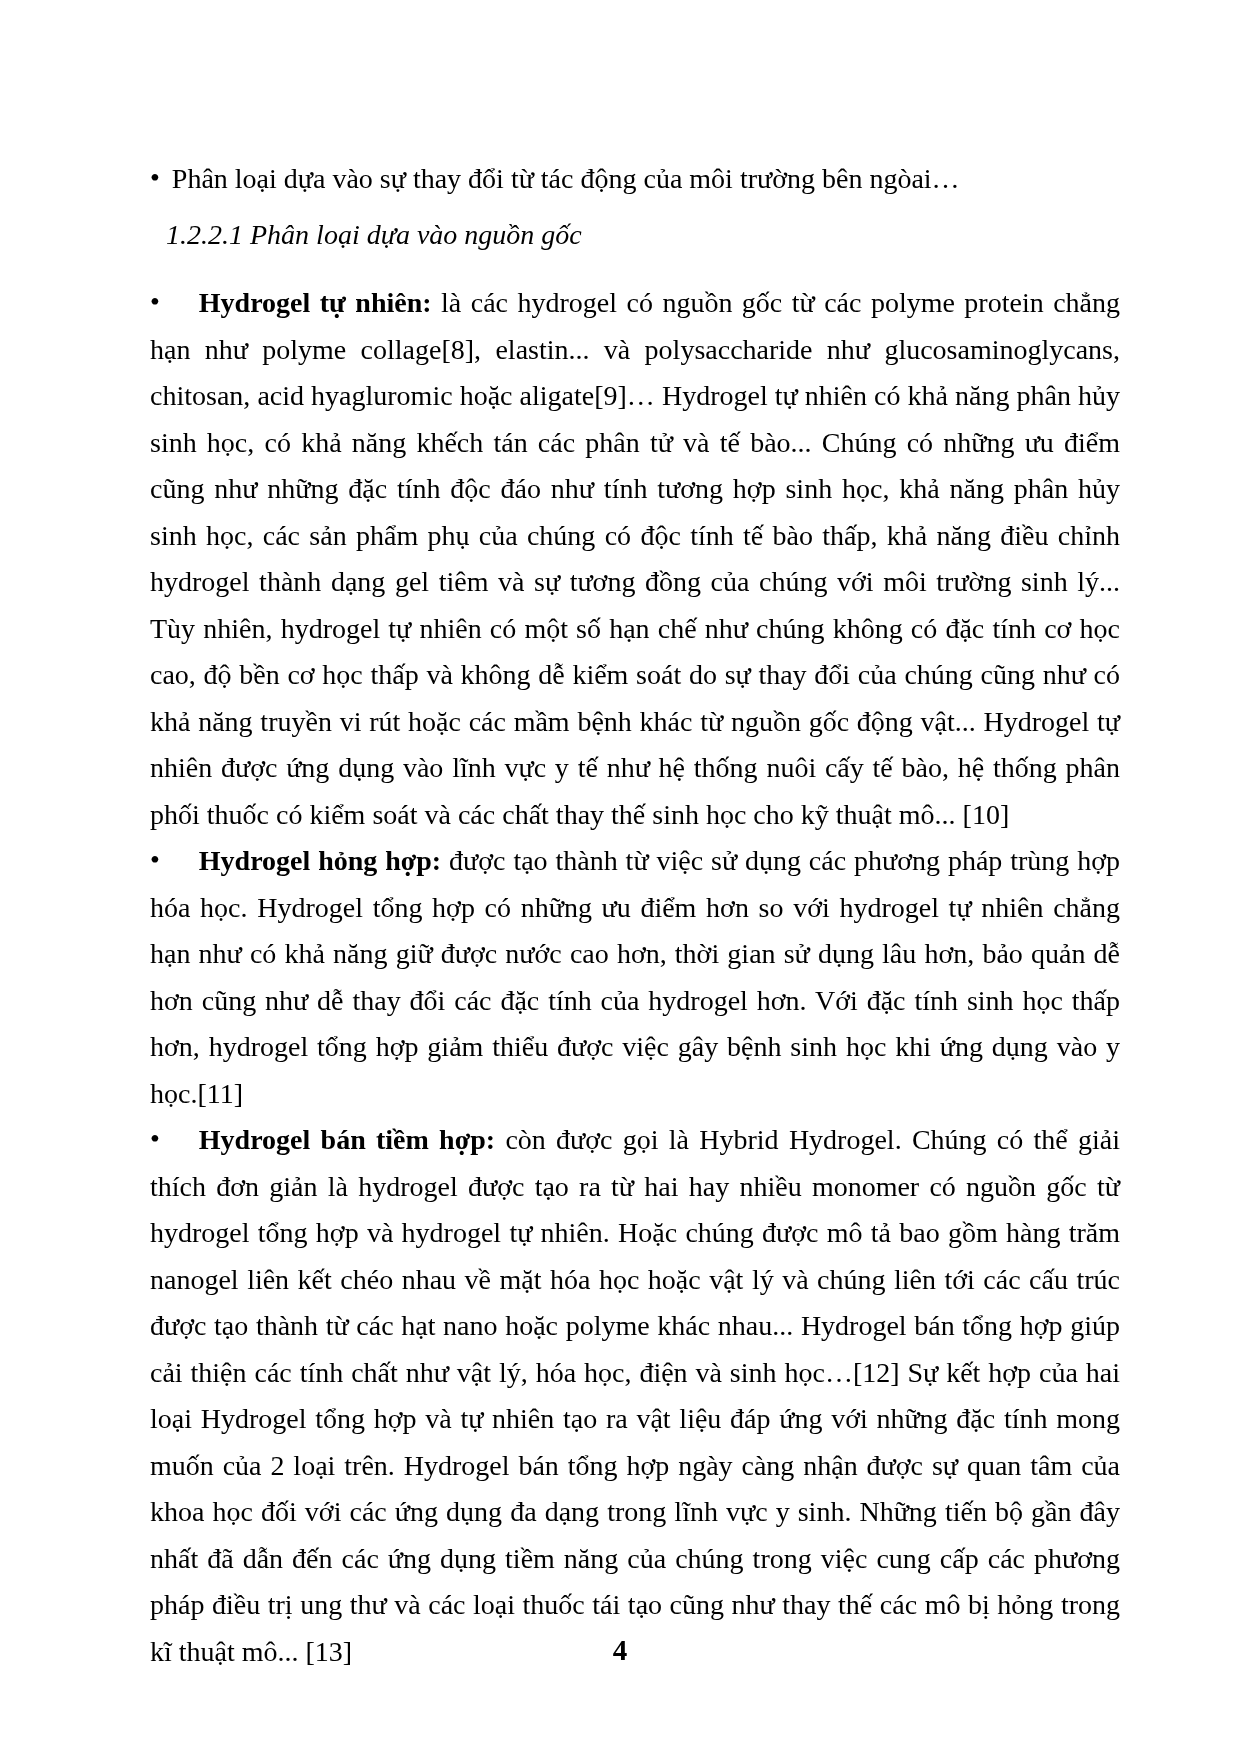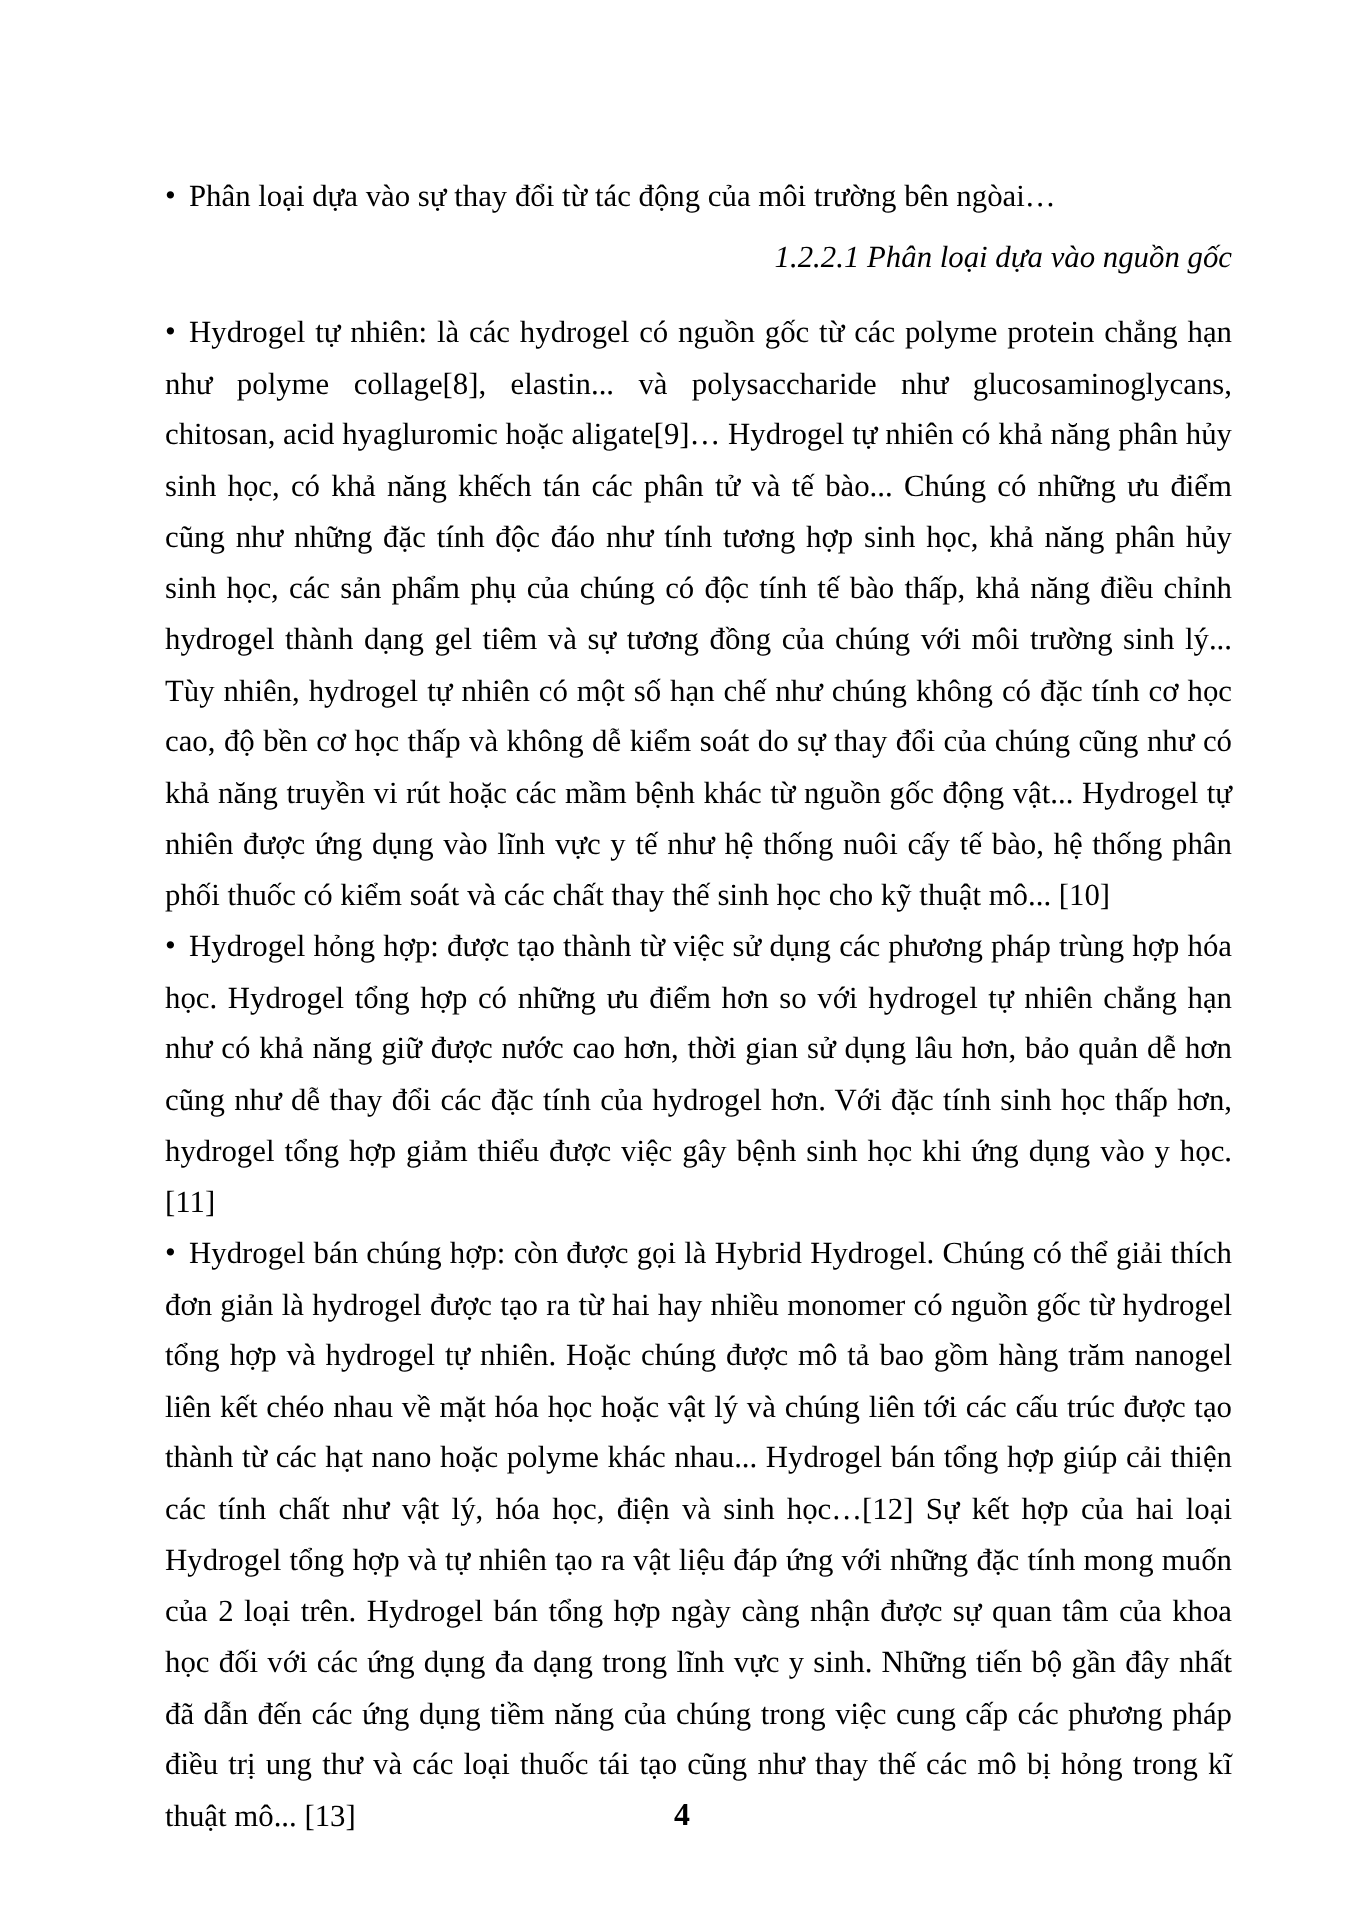--- a/index.html
+++ b/index.html
@@ -35,30 +35,31 @@
     padding: 0;
   }
   .intro-line {
     text-align: left;
   }
   .heading {
     font-style: italic;
     font-weight: normal;
     font-size: 28px;
     line-height: 46.5px;
-    margin: 9px 0 22px 4px;
-    text-align: right;
+    margin: 9px 0 22px 16px;
+    text-align: left;
   }
   .bullet {
     display: inline-block;
     margin-right: 12px;
     transform: translateY(-1px);
   }
   .lead {
-    font-weight: normal;
+    font-weight: bold;
+    margin-left: 27px;
   }
   .page-number {
     position: absolute;
     top: 1615px;
     left: 0;
     width: 1240px;
     text-align: center;
     font-weight: bold;
     font-size: 29px;
     line-height: 46.5px;
@@ -73,19 +74,19 @@
     <p class="intro-line"><span class="bullet">•</span><span>Phân loại dựa vào sự thay đổi từ tác động của môi trường bên ngòai…</span></p>
 
     <h3 class="heading">1.2.2.1 Phân loại dựa vào nguồn gốc</h3>
 
     <p class="bullet-para"><span class="bullet">•</span><span class="lead">Hydrogel tự nhiên:</span>
       <span>là các hydrogel có nguồn gốc từ các polyme protein chẳng hạn như polyme collage[8], elastin... và polysaccharide như glucosaminoglycans, chitosan, acid hyagluromic hoặc aligate[9]… Hydrogel tự nhiên có khả năng phân hủy sinh học, có khả năng khếch tán các phân tử và tế bào... Chúng có những ưu điểm cũng như những đặc tính độc đáo như tính tương hợp sinh học, khả năng phân hủy sinh học, các sản phẩm phụ của chúng có độc tính tế bào thấp, khả năng điều chỉnh hydrogel thành dạng gel tiêm và sự tương đồng của chúng với môi trường sinh lý... Tùy nhiên, hydrogel tự nhiên có một số hạn chế như chúng không có đặc tính cơ học cao, độ bền cơ học thấp và không dễ kiểm soát do sự thay đổi của chúng cũng như có khả năng truyền vi rút hoặc các mầm bệnh khác từ nguồn gốc động vật... Hydrogel tự nhiên được ứng dụng vào lĩnh vực y tế như hệ thống nuôi cấy tế bào, hệ thống phân phối thuốc có kiểm soát và các chất thay thế sinh học cho kỹ thuật mô... [10]</span></p>
 
     <p class="bullet-para"><span class="bullet">•</span><span class="lead">Hydrogel hỏng hợp:</span>
       <span>được tạo thành từ việc sử dụng các phương pháp trùng hợp hóa học. Hydrogel tổng hợp có những ưu điểm hơn so với hydrogel tự nhiên chẳng hạn như có khả năng giữ được nước cao hơn, thời gian sử dụng lâu hơn, bảo quản dễ hơn cũng như dễ thay đổi các đặc tính của hydrogel hơn. Với đặc tính sinh học thấp hơn, hydrogel tổng hợp giảm thiểu được việc gây bệnh sinh học khi ứng dụng vào y học.[11]</span></p>
 
-    <p class="bullet-para"><span class="bullet">•</span><span class="lead">Hydrogel bán chúng hợp:</span>
+    <p class="bullet-para"><span class="bullet">•</span><span class="lead">Hydrogel bán tiềm hợp:</span>
       <span>còn được gọi là Hybrid Hydrogel. Chúng có thể giải thích đơn giản là hydrogel được tạo ra từ hai hay nhiều monomer có nguồn gốc từ hydrogel tổng hợp và hydrogel tự nhiên. Hoặc chúng được mô tả bao gồm hàng trăm nanogel liên kết chéo nhau về mặt hóa học hoặc vật lý và chúng liên tới các cấu trúc được tạo thành từ các hạt nano hoặc polyme khác nhau... Hydrogel bán tổng hợp giúp cải thiện các tính chất như vật lý, hóa học, điện và sinh học…[12] Sự kết hợp của hai loại Hydrogel tổng hợp và tự nhiên tạo ra vật liệu đáp ứng với những đặc tính mong muốn của 2 loại trên. Hydrogel bán tổng hợp ngày càng nhận được sự quan tâm của khoa học đối với các ứng dụng đa dạng trong lĩnh vực y sinh. Những tiến bộ gần đây nhất đã dẫn đến các ứng dụng tiềm năng của chúng trong việc cung cấp các phương pháp điều trị ung thư và các loại thuốc tái tạo cũng như thay thế các mô bị hỏng trong kĩ thuật mô... [13]</span></p>
 
   </div>
 
   <div class="page-number">4</div>
 </div>
 
 </body></html>

